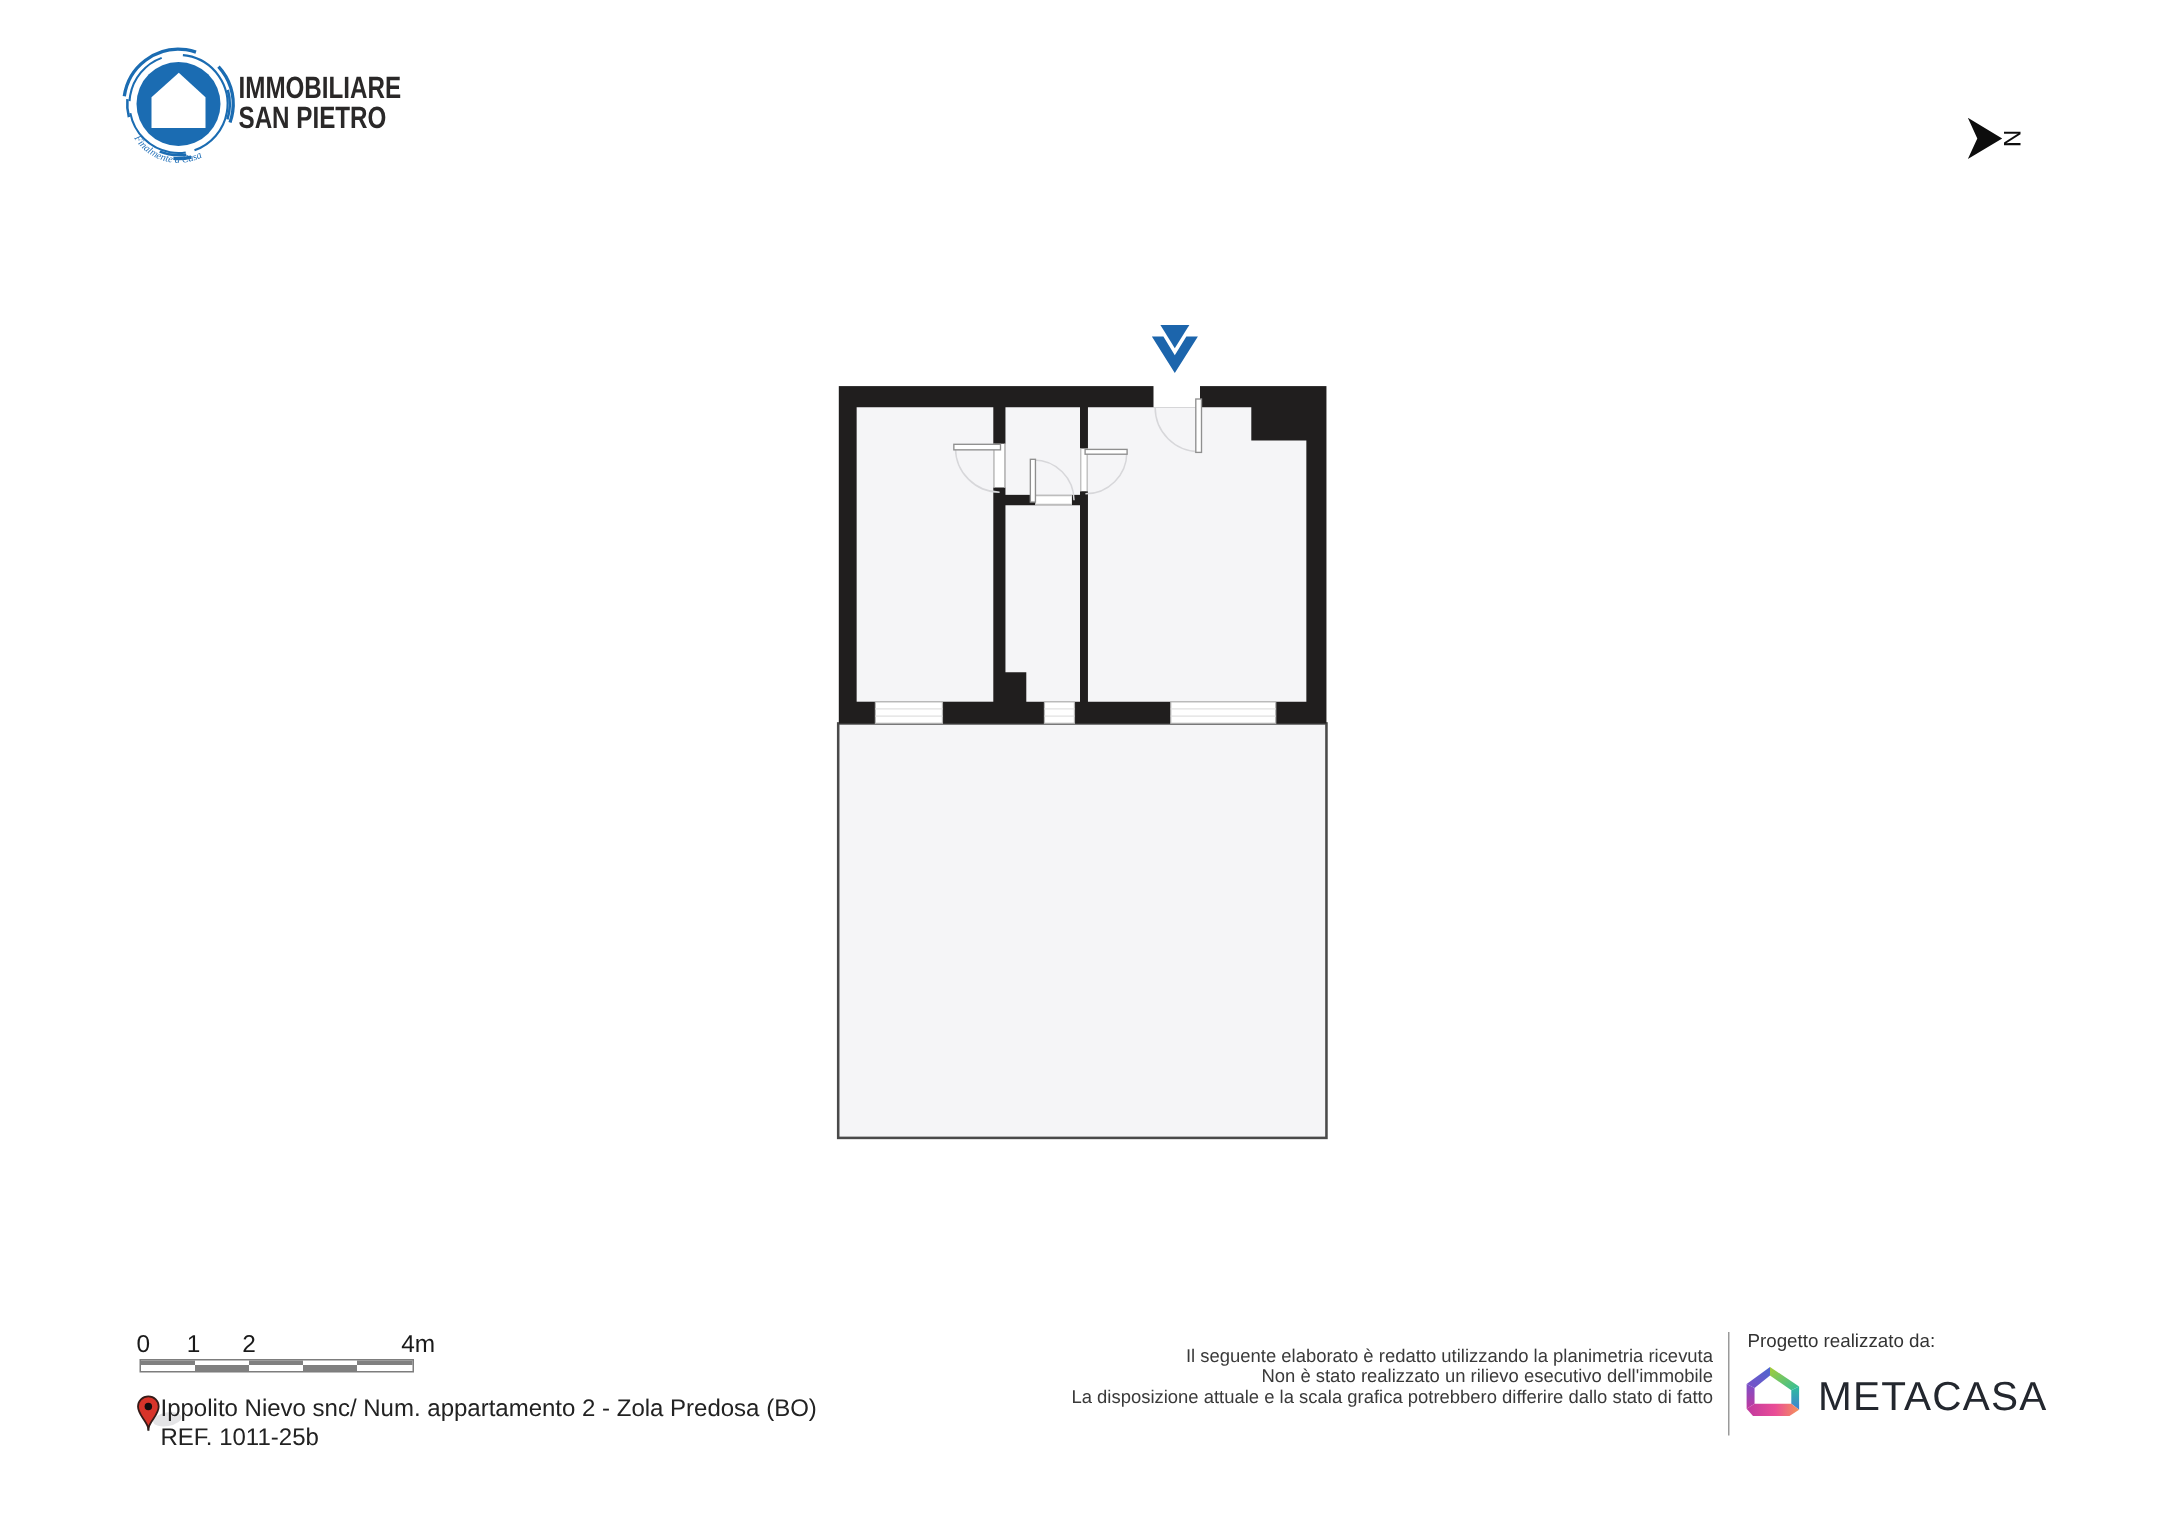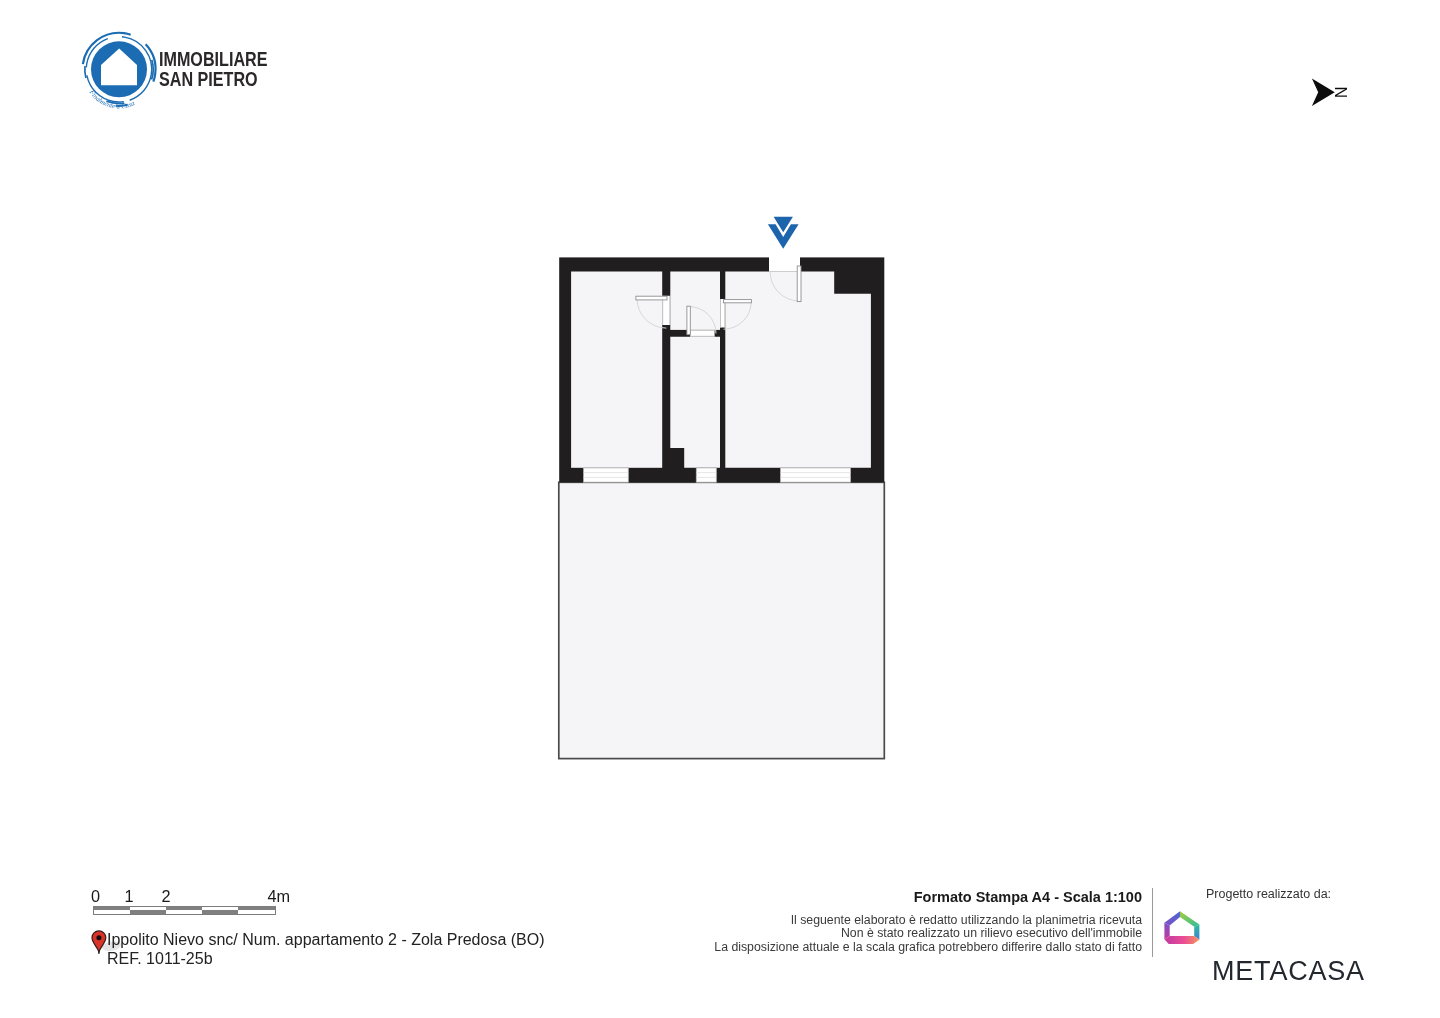--- a/index.html
+++ b/index.html
@@ -134,31 +134,30 @@
   <rect x="10.1" y="22" width="1.6" height="3.8" fill="#4a4a4a"></rect>
   <path d="M10.9 2.9 C7 2.9 4 6 4 9.6 C4 12.3 5.5 14.8 7.4 17.6 C9 19.9 10.3 22 10.9 24 C11.5 22 12.8 19.9 14.4 17.6 C16.3 14.8 17.8 12.3 17.8 9.6 C17.8 6 14.8 2.9 10.9 2.9 Z" fill="#d8342a" stroke="#351b18" stroke-width="1.2"></path>
   <circle cx="10.9" cy="9.7" r="2.5" fill="#150c0e"></circle>
 </svg>
 
 <div class="abs" style="left:107px;top:930px;font-size:16px;line-height:19.2px;color:#222222;">
   Ippolito Nievo snc/ Num. appartamento 2 - Zola Predosa (BO)<br>REF. 1011-25b
 </div>
 
 <div class="abs" style="right:298px;top:889px;text-align:right;color:#1a1a1a;">
-  <div style="font-size:14.5px;font-weight:bold;">Formato Stampa A4 - Scala 1:100</div>
   <div style="font-size:12.3px;line-height:13.4px;margin-top:9px;color:#3a3a3a;">
     Il seguente elaborato è redatto utilizzando la planimetria ricevuta<br>
     Non è stato realizzato un rilievo esecutivo dell'immobile<br>
     La disposizione attuale e la scala grafica potrebbero differire dallo stato di fatto
   </div>
 </div>
 
 <div class="abs" style="left:1152px;top:888px;width:1px;height:69px;background:#9a9a9a;"></div>
 
-<div class="abs" style="left:1206px;top:887px;font-size:12.5px;color:#333333;">Progetto realizzato da:</div>
+<div class="abs" style="left:1165px;top:887px;font-size:12.5px;color:#333333;">Progetto realizzato da:</div>
 
 <svg class="abs" style="left:1163px;top:910.5px" width="38" height="34" viewBox="0 0 38 34">
   <defs>
     <linearGradient id="mg1" x1="0" y1="0" x2="1" y2="1">
       <stop offset="0" stop-color="#a6cc39"></stop>
         <stop offset="1" stop-color="#2fbe9c"></stop>
     </linearGradient>
     <linearGradient id="mg2" x1="0" y1="0" x2="0" y2="1">
       <stop offset="0" stop-color="#2fbe9c"></stop>
         <stop offset="1" stop-color="#3f7fd4"></stop>
@@ -177,13 +176,13 @@
         <stop offset="1" stop-color="#7b4fc7"></stop>
     </linearGradient>
   </defs>
   <polygon points="17,0.3 36.4,13.4 31.2,15.8 17,6" fill="url(#mg1)"></polygon>
   <polygon points="36.4,13.4 36.4,28.8 31.2,24.9 31.2,15.8" fill="url(#mg2)"></polygon>
   <polygon points="1.4,28.2 6.7,24.9 31.2,24.9 36.4,28.8 30,33 5.7,33" fill="url(#mg3)"></polygon>
   <polygon points="1.4,11.7 6.7,14.4 6.7,24.9 1.4,28.2" fill="url(#mg4)"></polygon>
   <polygon points="17,0.3 1.4,11.7 6.7,14.4 17,6" fill="url(#mg5)"></polygon>
 </svg>
 
-<div class="abs" style="left:1212px;top:916px;font-size:27px;letter-spacing:0.8px;color:#23272e;margin-top:40px;">METACASA</div>
+<div class="abs" style="left:1212px;top:916px;font-size:27px;letter-spacing:0.8px;color:#23272e;">METACASA</div>
 
 </body></html>

